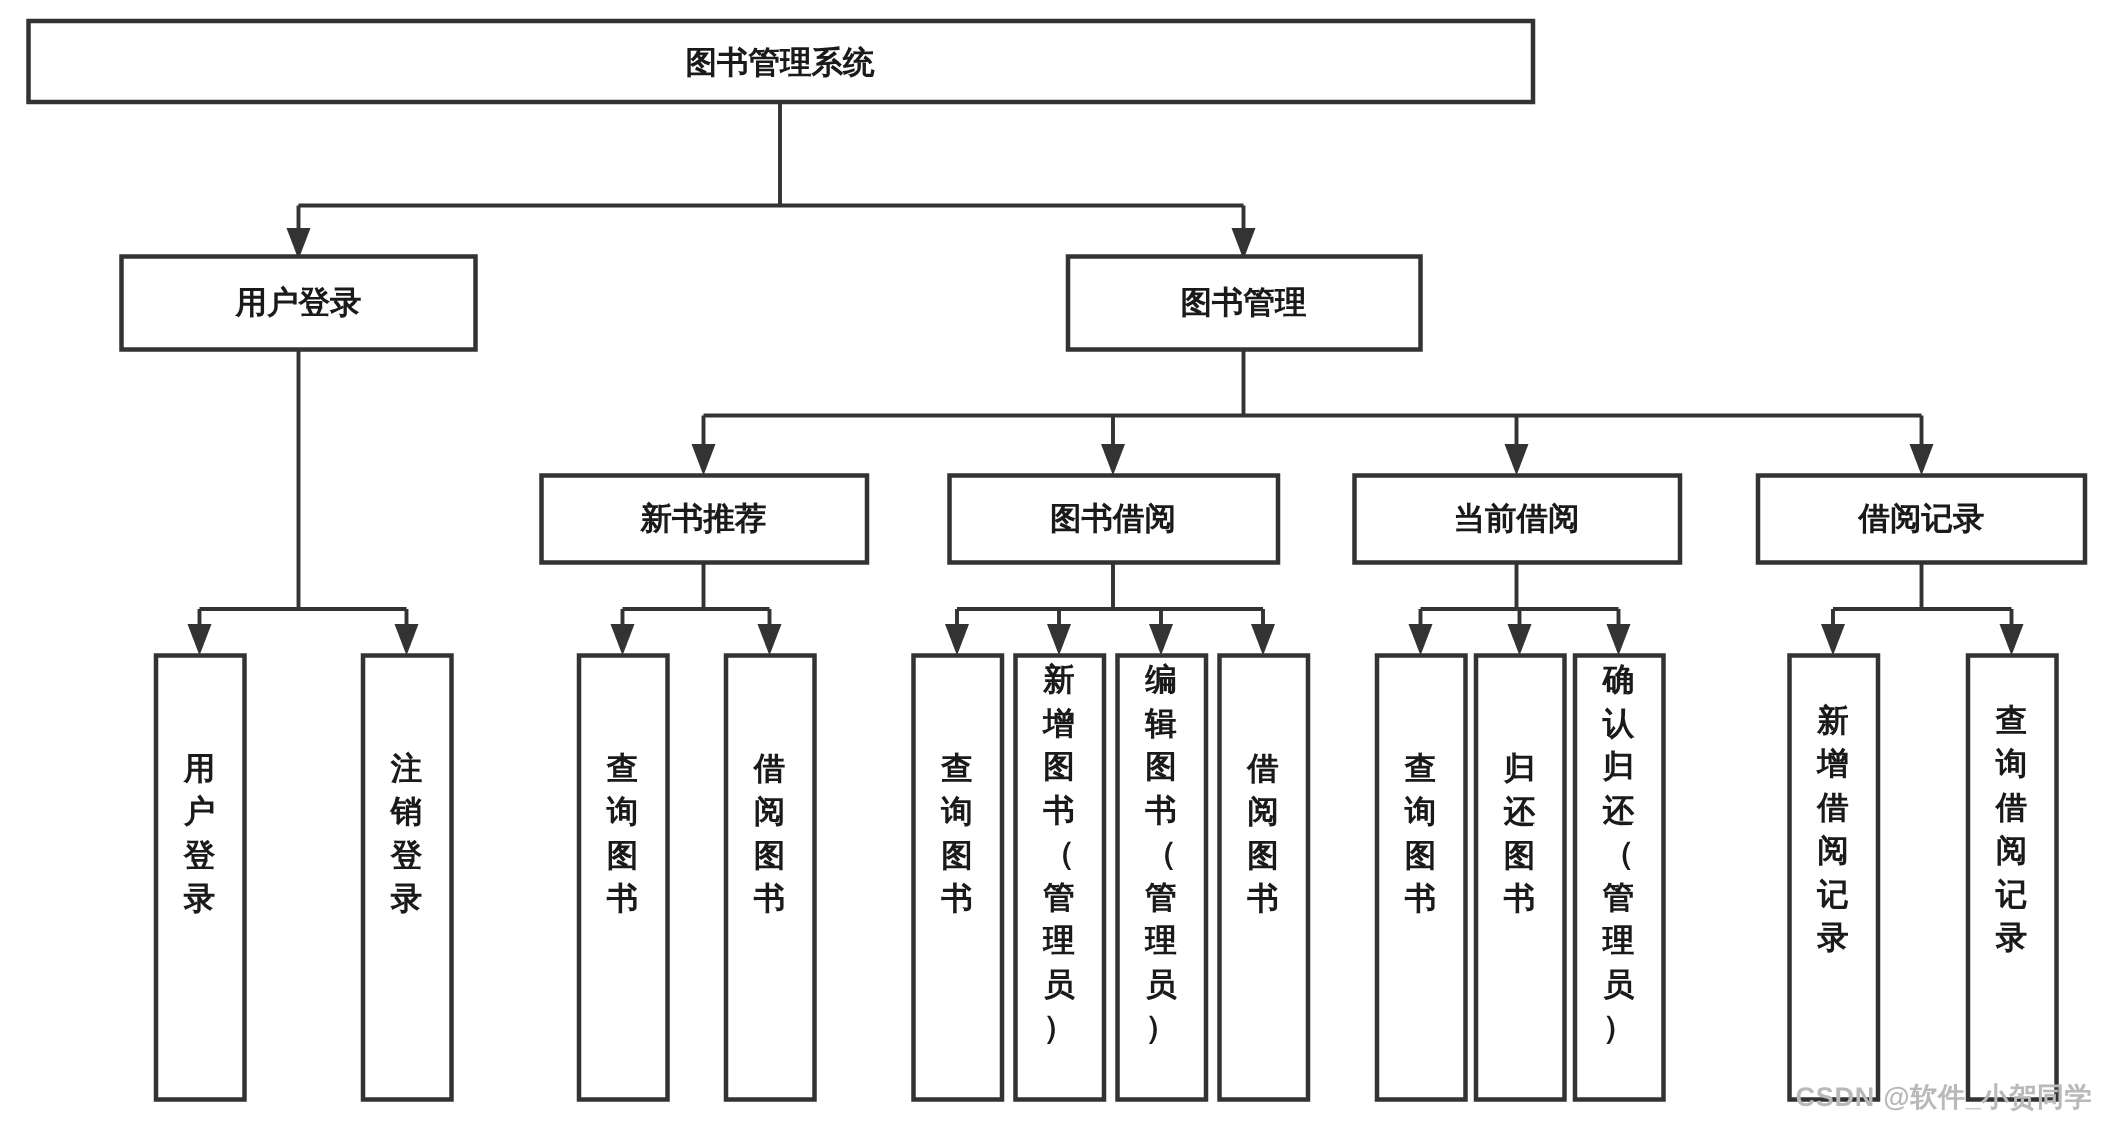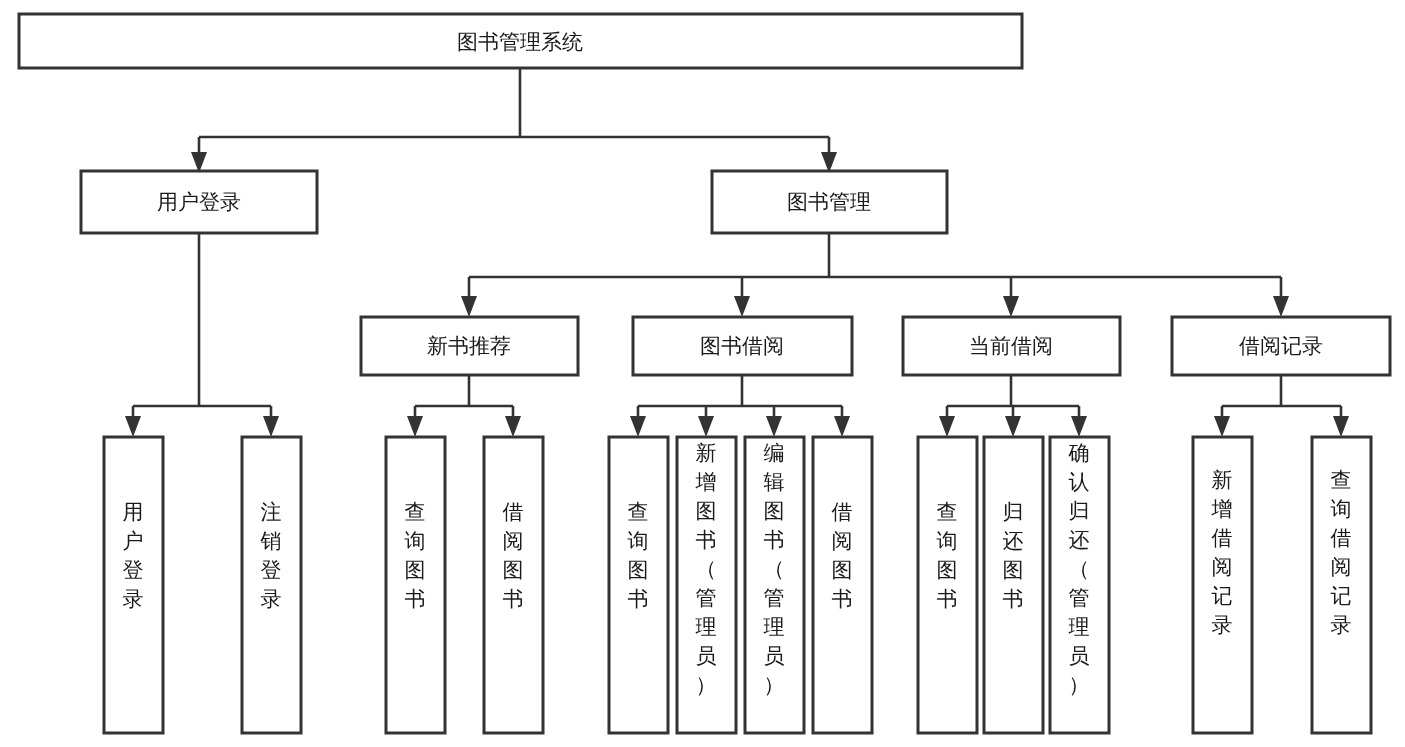--- a/index.html
+++ b/index.html
@@ -11,20 +11,21 @@
     width: 1405px;
     height: 747px;
     font-family: "Liberation Sans", "DejaVu Sans", sans-serif;
     overflow: hidden;
     position: relative;
   }
   #diagram-root {
     position: relative;
     width: 1405px;
     height: 747px;
+    font-weight: bold;
   }
   svg.diagram-canvas {
     display: block;
     width: 1405px;
     height: 747px;
   }
   .node-box {
     fill: #ffffff;
     stroke: #333333;
     stroke-width: 3;
@@ -194,13 +195,14 @@
       <rect class="node-box" x="1193" y="437" width="59" height="296"></rect>
       <text class="node-label-v" x="1222" y="487"><tspan x="1222" y="487">新</tspan><tspan x="1222" y="516">增</tspan><tspan x="1222" y="545">借</tspan><tspan x="1222" y="574">阅</tspan><tspan x="1222" y="603">记</tspan><tspan x="1222" y="632">录</tspan></text>
     </g>
     <g>
       <rect class="node-box" x="1312" y="437" width="59" height="296"></rect>
       <text class="node-label-v" x="1341" y="487"><tspan x="1341" y="487">查</tspan><tspan x="1341" y="516">询</tspan><tspan x="1341" y="545">借</tspan><tspan x="1341" y="574">阅</tspan><tspan x="1341" y="603">记</tspan><tspan x="1341" y="632">录</tspan></text>
     </g>
 
   </svg>
 
+  <div class="watermark">CSDN @软件_小贺同学</div>
 </div>
 
 </body></html>

